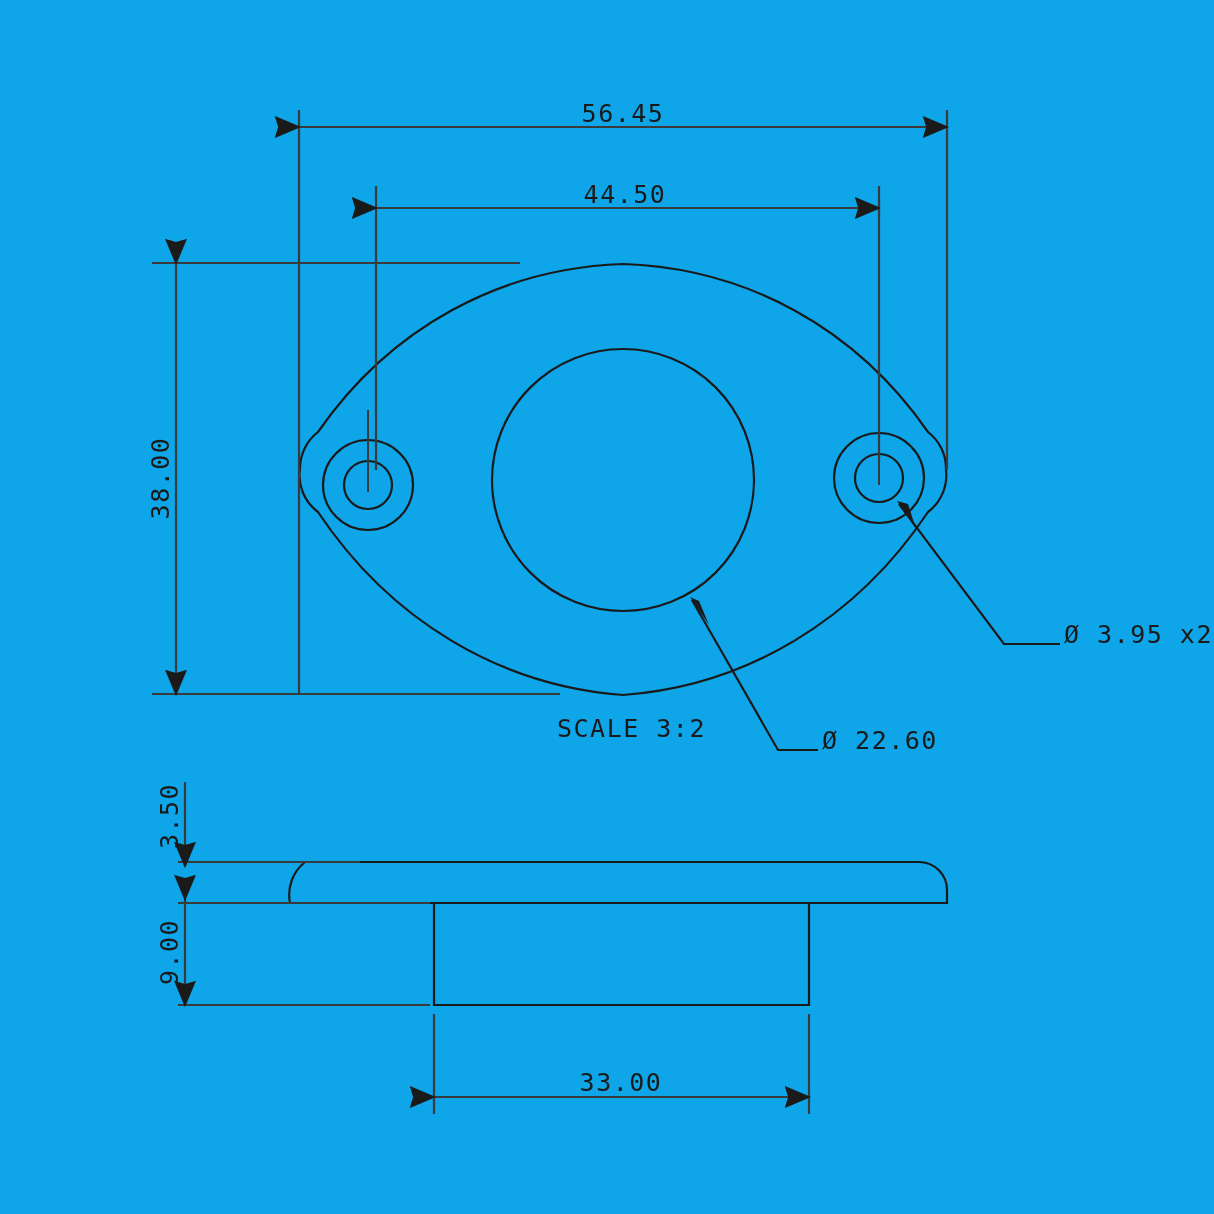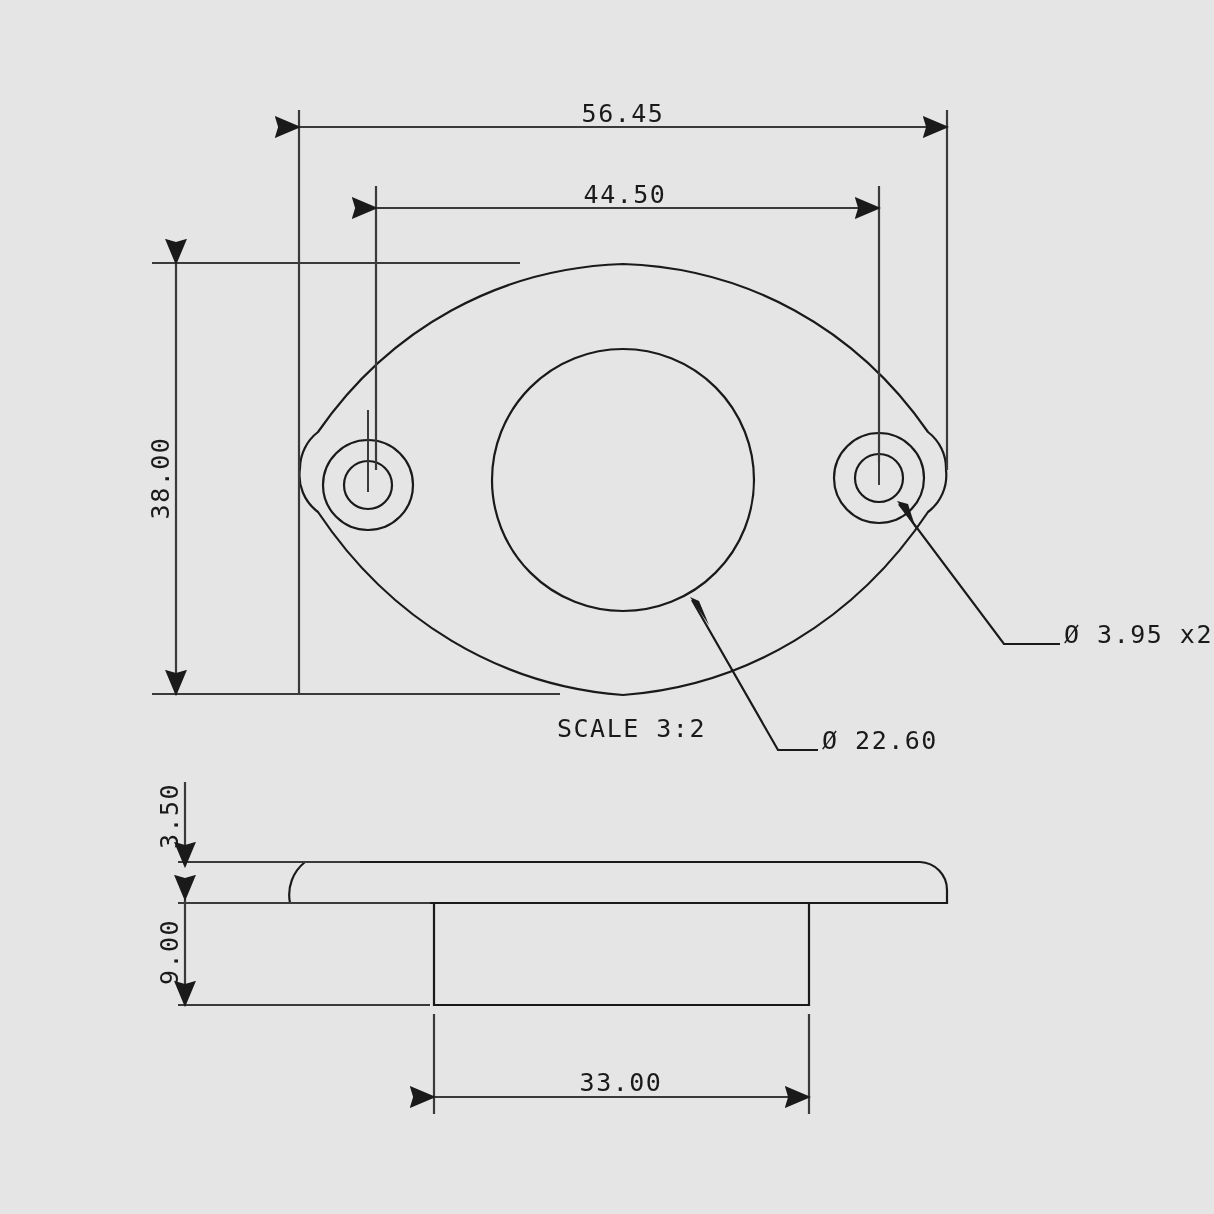--- a/index.html
+++ b/index.html
@@ -4,21 +4,21 @@
 <style>
   html, body {
     margin: 0;
     padding: 0;
     background: #ffffff;
   }
   #drawing-root {
     position: relative;
     width: 1214px;
     height: 1214px;
-    background: #e5e5e5;
+    background: #0ea5e9;
     font-family: "DejaVu Sans Mono", "Liberation Mono", monospace;
     overflow: hidden;
   }
   svg.sheet {
     position: absolute;
     left: 0;
     top: 0;
     width: 1214px;
     height: 1214px;
     display: block;

